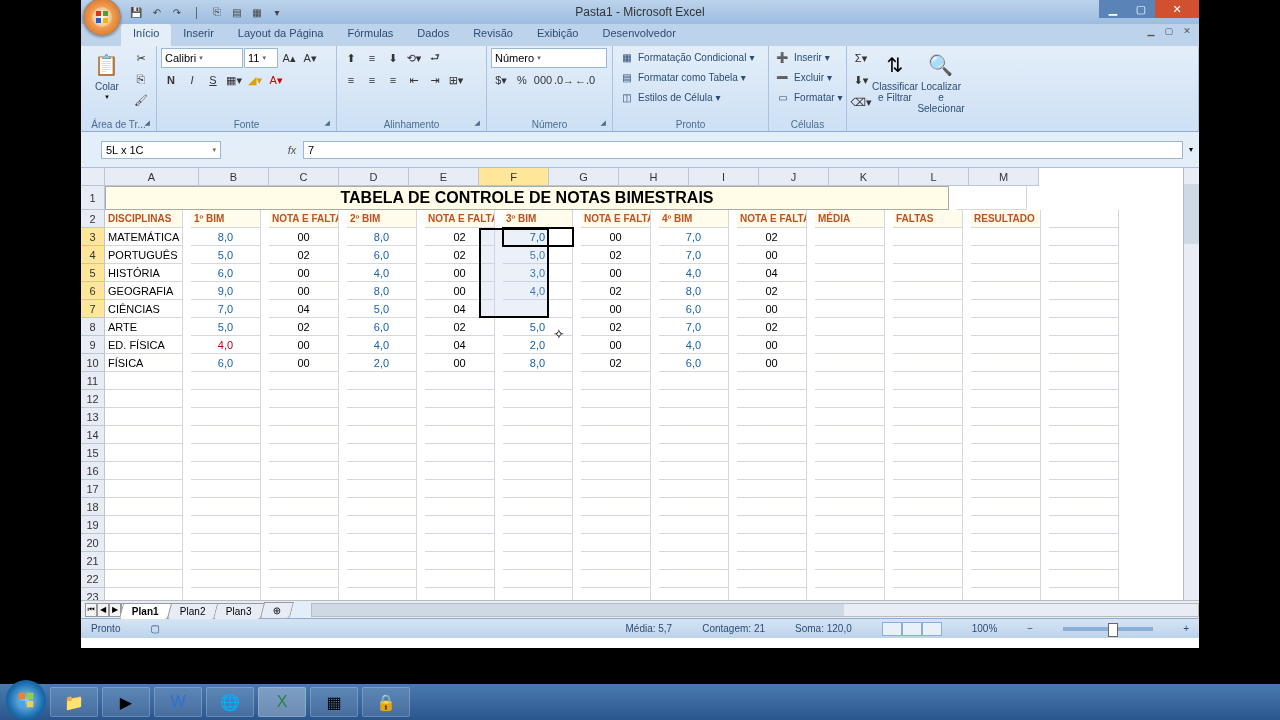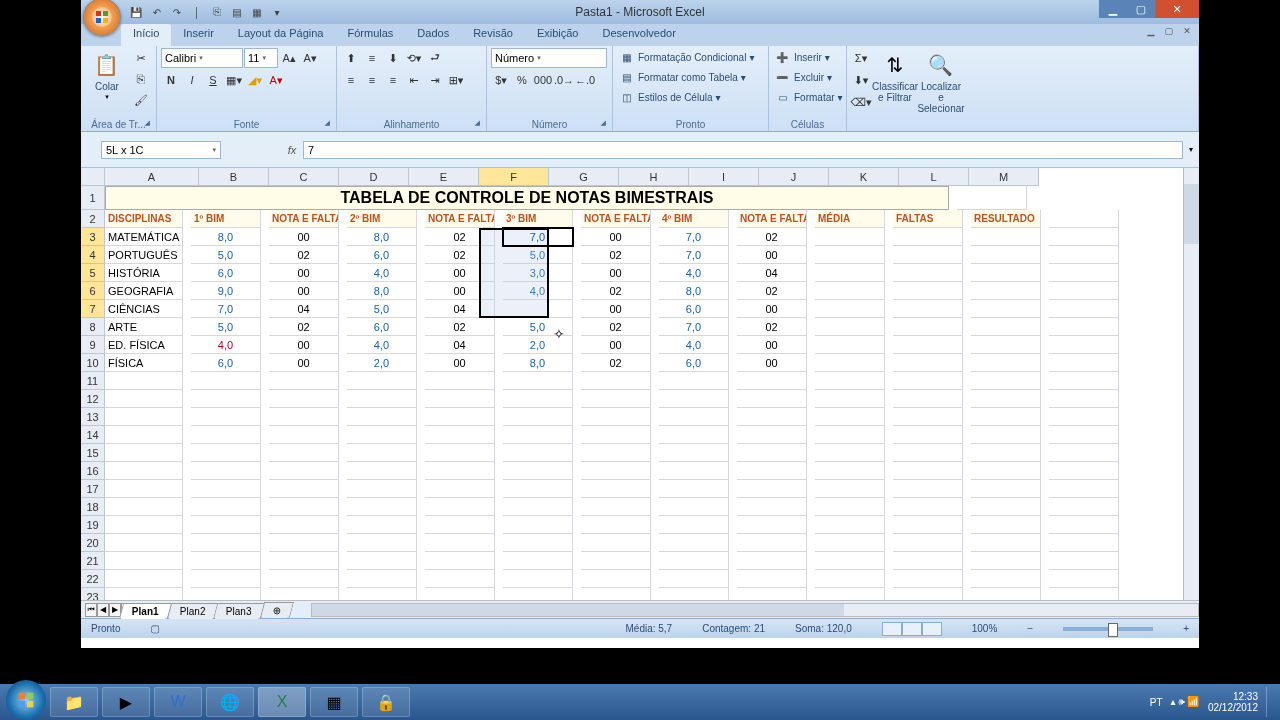--- a/index.html
+++ b/index.html
@@ -707,22 +707,13 @@
         <rect x="13" y="13" width="7" height="7" fill="#f0d050"></rect>
       </svg>
     </div>
   <div class="tb-btn">📁</div>
   <div class="tb-btn">▶</div>
   <div class="tb-btn" style="color:#3070d0">W</div>
   <div class="tb-btn">🌐</div>
   <div class="tb-btn" style="background:rgba(255,255,255,.3);color:#2a8040">X</div>
   <div class="tb-btn">▦</div>
   <div class="tb-btn">🔒</div>
-  <div class="tray">
-    <span>PT</span>
-    <span>▴ 🕪 📶</span>
-    <div style="text-align:right;line-height:1.1">
-      <div>12:33</div>
-      <div>02/12/2012</div>
-    </div>
-    <div style="width:8px;height:30px;border-left:1px solid rgba(255,255,255,.3)"></div>
-  </div>
 </div>
 
 </body></html>

